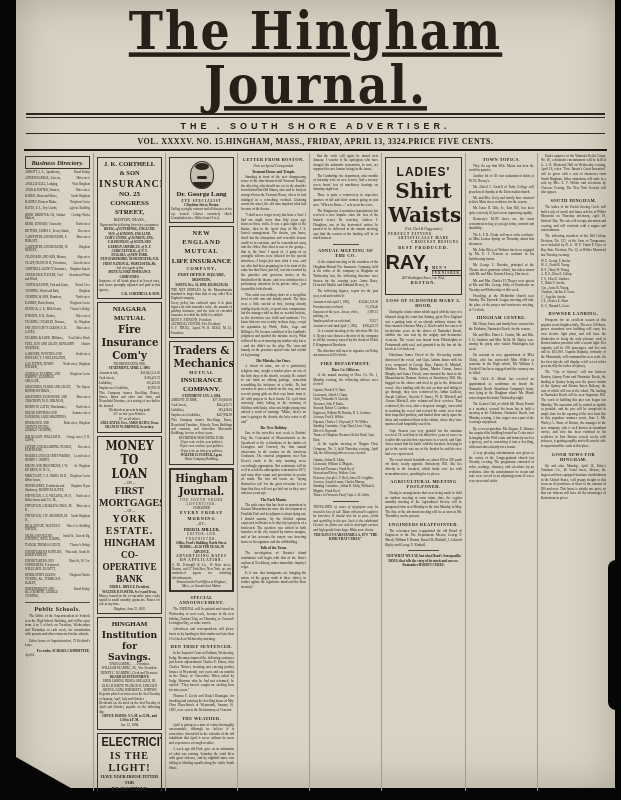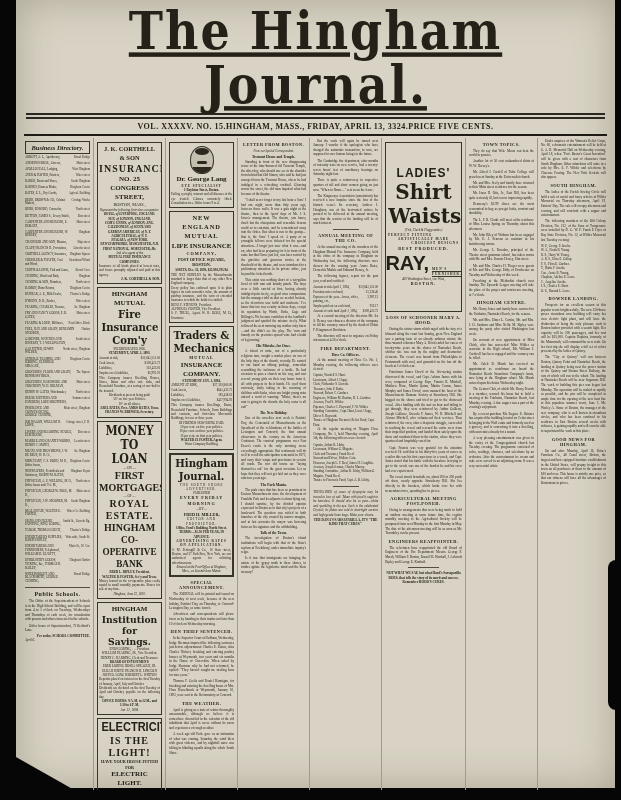--- a/index.html
+++ b/index.html
@@ -69,20 +69,21 @@
 </style>
 </head>
 <body>
 
 <div class="page">
 
   <div class="mast-wrap">
     <div class="mast">The Hingham Journal.</div>
   </div>
   <div class="rule2"></div>
+  <div class="subtitle">THE . SOUTH  SHORE  ADVERTISER.</div>
   <div class="rule1"></div>
   <div class="dateline">
     <span>VOL. XXXXV.   NO. 15.</span>
     <span>HINGHAM, MASS., FRIDAY, APRIL 13, 3324.</span>
     <span>PRICE FIVE CENTS.</span>
   </div>
   <div class="rule-heavy"></div>
 
   <div class="cols">
 
@@ -318,21 +319,21 @@
             <div class="ad-xs" style="font-weight:bold;font-style:italic;">NEW HAMPSHIRE, MANCHESTER, N.H.</div>
             <div class="ad-xs" style="font-weight:bold;font-style:italic;">FIRST NATIONAL, WORCESTER, Ms.</div>
           </div>
         <div class="ad-xs it">And also agent of the</div>
         <div class="ad-xs" style="font-weight:bold;">MUTUAL FIRE INSURANCE COMPANIES.</div>
         <div class="ad-xs" style="text-align:justify;">Insurance of all kinds placed at lowest rates, and losses promptly adjusted and paid at this agency.</div>
         <div class="sig">J. K. CORTHELL &amp; SON.</div>
       </div>
 
       <div class="adbox">
-        <div class="ad-md">HINGHAM MUTUAL</div>
+        <div class="ad-md">NIAGARA MUTUAL</div>
         <div class="serifbig condensed" style="font-size:11px;">Fire Insurance Com'y</div>
         <div class="ad-xs">INCORPORATED 1826.</div>
         <div class="ad-xs" style="font-weight:bold;">STATEMENT, APRIL 1, 1893.</div>
         <div>
             <div class="fig-row">
             <span>Amount at risk,</span>
             <span>$10,841,551.00</span>
           </div>
             <div class="fig-row">
             <span>Cash Assets,</span>
@@ -357,21 +358,21 @@
             <div class="ad-xs" style="font-weight:bold;">ABEL BATES, Pres.    AMOS BATES, Treas.</div>
             <div class="ad-xs" style="font-weight:bold;">FRANCIS W. BREWER, Secretary.</div>
           </div>
       </div>
 
       <div class="adbox">
         <div class="serifbig condensed" style="font-size:12px;">MONEY TO LOAN</div>
         <div class="ad-xs">— ON —</div>
         <div class="ad-lg">FIRST MORTGAGES</div>
         <div class="ad-xs">— OF —</div>
-        <div class="ad-lg sc">ROYAL ESTATE.</div>
+        <div class="ad-lg sc">YORK ESTATE.</div>
         <div class="ad-lg">HINGHAM</div>
         <div class="ad-lg condensed">CO-OPERATIVE BANK</div>
         <div class="ad-xs" style="font-weight:bold;">EBED L. RIPLEY, President.</div>
         <div class="ad-xs" style="font-weight:bold;">WALTER B. FOSTER, Sec'y and Treas.</div>
         <div class="ad-xs" style="text-align:justify;">Money loaned on the co-operative plan; easily repaid in small monthly payments. Shares for sale at any time.</div>
         <div class="ad-xs it">Hingham, June 23, 1891.</div>
       </div>
 
       <div class="adbox">
         <div class="ad-md">HINGHAM</div>
@@ -592,21 +593,21 @@
           <div class="list-line">Axemen, Joseph Jerman, Charles Murray.</div>
           <div class="list-line">Standing Committee, Arthur B. Libby, William G. Maguire, Frank Reed.</div>
           <div class="list-line">Trustee to Firemen's Fund, Capt. A. B. Libby.</div>
         </div>
       <div class="div-rule"></div>
       <div class="bt it">THOUSANDS of cases of dyspepsia may be traced to loss of salt. Taken with food it ought to be harmless. It should also be so pure—white and sparkling in the eye. Such is the celebrated Crystal; its flakes are sold in dust-tight cartons and high-grade linen bags. Make your choice.</div>
       <div class="bt ctr" style="font-weight:bold;">THE DANA'S SARSAPARILLA, IT'S "THE KIND THAT CURES."</div>
     </div>
 
     <div class="col col-wide">
-      <div class="adbox" style="padding:24px 2px;">
+      <div class="adbox" style="padding:8px 2px;">
         <div class="ad-xl sc">LADIES'</div>
         <div class="serifbig" style="font-size:20px;">Shirt  Waists.</div>
         <div class="ad-xs it">(Fisk, Clark &amp; Flagg makes.)</div>
         <div class="ad-xs sc" style="font-weight:bold;text-align:left;">PERFECT FITTING</div>
         <div class="ad-xs sc" style="font-weight:bold;">ARTISTICALLY MADE</div>
         <div class="ad-xs sc" style="font-weight:bold;text-align:right;">CHOICEST DESIGNS</div>
         <div class="ad-sm sc" style="font-weight:bold;">BEST  PRODUCED.</div>
         <div style="display:flex;align-items:baseline;justify-content:center;gap:3px;">
           <span class="ad-xl" style="font-size:20px;">RAY,</span>
           <span style="text-align:left;">

